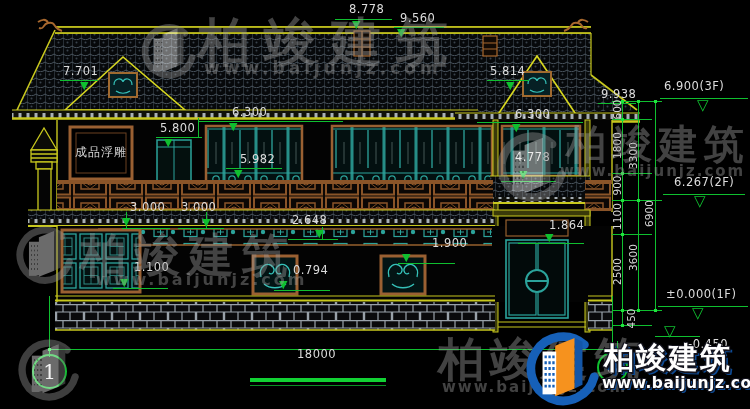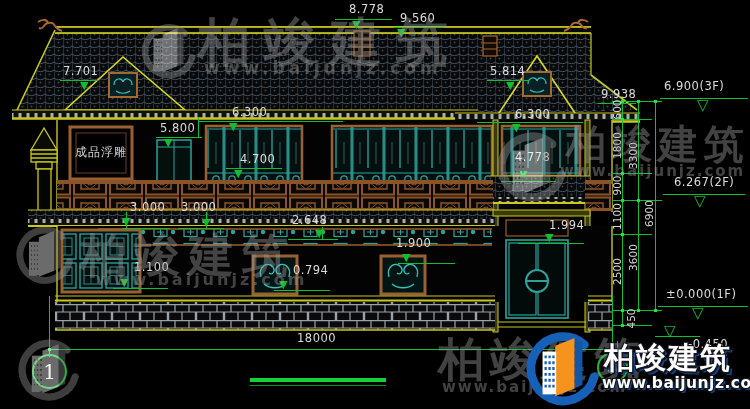--- a/index.html
+++ b/index.html
@@ -292,39 +292,39 @@
       <div class="darr" style="left: 80px; top: 81px;">▼</div>
       <div class="dtext" style="left: 490px; top: 65px;">5.814</div>
       <div class="darr" style="left: 506px; top: 81px;">▼</div>
       <div class="dtext" style="left: 601px; top: 88px;">9.938</div>
       <div class="dtext" style="left: 232px; top: 106px;">6.300</div>
       <div class="darr" style="left: 229px; top: 122px;">▼</div>
       <div class="dtext" style="left: 515px; top: 108px;">6.300</div>
       <div class="darr" style="left: 512px; top: 123px;">▼</div>
       <div class="dtext" style="left: 160px; top: 122px;">5.800</div>
       <div class="darr" style="left: 164px; top: 138px;">▼</div>
-      <div class="dtext" style="left: 240px; top: 153px;">4.700</div>
+      <div class="dtext" style="left: 240px; top: 153px;">5.982</div>
       <div class="darr" style="left: 234px; top: 169px;">▼</div>
       <div class="dtext" style="left: 515px; top: 151px;">4.778</div>
       <div class="darr" style="left: 519px; top: 170px;">▼</div>
       <div class="dtext" style="left: 130px; top: 201px;">3.000</div>
       <div class="darr" style="left: 122px; top: 217px;">▼</div>
       <div class="dtext" style="left: 181px; top: 201px;">3.000</div>
       <div class="darr" style="left: 202px; top: 218px;">▼</div>
       <div class="dtext" style="left: 292px; top: 214px;">2.648</div>
       <div class="darr" style="left: 315px; top: 229px;">▼</div>
       <div class="dtext" style="left: 134px; top: 261px;">1.100</div>
       <div class="darr" style="left: 120px; top: 278px;">▼</div>
       <div class="dtext" style="left: 293px; top: 264px;">0.794</div>
       <div class="darr" style="left: 279px; top: 280px;">▼</div>
-      <div class="dtext" style="left: 396px; top: 237px;">1.900</div>
+      <div class="dtext" style="left: 432px; top: 237px;">1.900</div>
       <div class="darr" style="left: 402px; top: 253px;">▼</div>
-      <div class="dtext" style="left: 549px; top: 219px;">1.994</div>
+      <div class="dtext" style="left: 549px; top: 219px;">1.864</div>
       <div class="darr" style="left: 545px; top: 233px;">▼</div>
-      <div class="dtext" style="left: 297px; top: 332px;">18000</div>
+      <div class="dtext" style="left: 297px; top: 348px;">18000</div>
       <div class="vtext" style="left: 595px; top: 104px;">600</div>
       <div class="vtext" style="left: 595px; top: 140px;">1800</div>
       <div class="vtext" style="left: 595px; top: 180px;">900</div>
       <div class="vtext" style="left: 595px; top: 211px;">1100</div>
       <div class="vtext" style="left: 595px; top: 266px;">2500</div>
       <div class="vtext" style="left: 609px; top: 313px;">450</div>
       <div class="vtext" style="left: 611px; top: 150px;">3300</div>
       <div class="vtext" style="left: 611px; top: 252px;">3600</div>
       <div class="vtext" style="left: 627px; top: 208px;">6900</div>
       <div class="dtext" style="left: 664px; top: 80px;">6.900(3F)</div>

